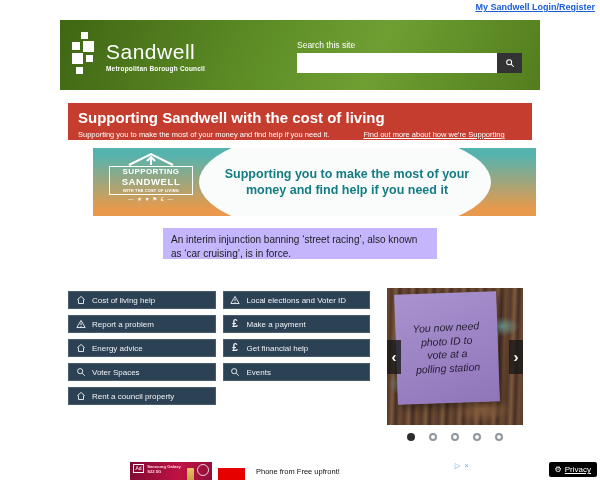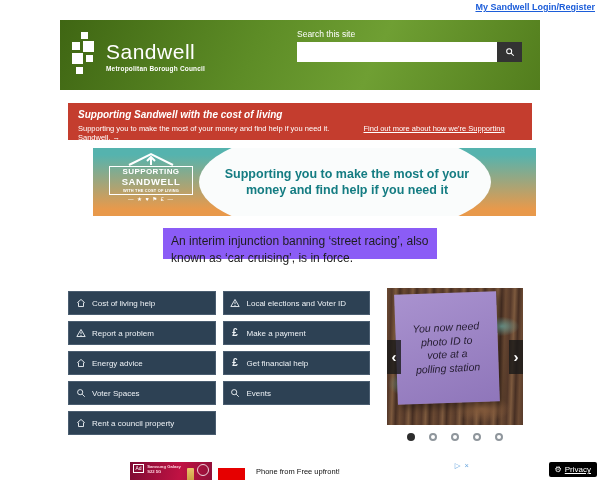--- a/index.html
+++ b/index.html
@@ -19,33 +19,33 @@
   .logo-mark div{position:absolute;background:#fff;}
   .sq1{left:9px;top:0;width:7px;height:7px;}
   .sq2{left:0;top:10px;width:8px;height:8px;}
   .sq3{left:11px;top:9px;width:11px;height:11px;}
   .sq4{left:0;top:21px;width:11px;height:11px;}
   .sq5{left:14px;top:23px;width:7px;height:7px;}
   .sq6{left:4px;top:35px;width:7px;height:7px;}
   .logo-text{margin-left:7px;margin-top:9px;}
   .logo-title{font-size:21px;color:#fff;line-height:1;letter-spacing:0.5px;}
   .logo-sub{font-size:6.5px;color:#fff;font-weight:bold;margin-top:3px;letter-spacing:0.2px;}
-  .search{position:absolute;left:237px;top:9px;width:228px;}
+  .search{position:absolute;left:237px;top:20px;width:228px;}
   .search-label{color:#fff;font-size:8.5px;margin-bottom:3px;}
   .search-row{display:flex;}
   .search-input{width:200px;height:20px;background:#fff;border:none;outline:none;
     box-sizing:border-box;font-size:9px;padding:0 4px;}
   .search-btn{width:25px;height:20px;background:#333;border:none;color:#fff;
     display:flex;align-items:center;justify-content:center;cursor:pointer;}
   .search-btn svg{width:10px;height:10px;}
 
   
   .alert{position:absolute;left:68px;top:103px;width:464px;height:37px;background:#c43d2e;
     color:#fff;padding:6px 10px;box-sizing:border-box;}
-  .alert-title{font-size:10px;font-weight:bold;font-style:italic;}
+  .alert-title{font-size:15px;font-weight:bold;}
   .alert-body{font-size:7.5px;margin-top:4px;}
   .alert-link{text-decoration:underline;color:#fff;}
 
   
   .supporting{position:absolute;left:93px;top:148px;width:412px;height:68px;overflow:hidden;
     background:linear-gradient(#55b3ae 10%,#e8994b 90%);padding-left:31px;}
   .supporting-blob{position:absolute;left:106px;top:-20px;width:292px;height:108px;
     background:#fafcfc;border-radius:50%;}
   .supporting-msg{position:absolute;left:128px;top:18px;width:252px;text-align:center;
     font-size:12.5px;font-weight:bold;color:#147c82;line-height:1.3;}
@@ -57,29 +57,29 @@
   .ss-l3{font-size:3.9px;font-weight:bold;margin-top:1px;letter-spacing:0.2px;}
   .ss-icons{font-size:5.5px;margin-top:1px;letter-spacing:1px;}
 
   
   .street{position:absolute;left:163px;top:228px;width:274px;height:31px;display:flex;}
   .street-badge{width:76px;background:#131313;color:#fff;text-align:center;padding-top:3px;
     box-sizing:border-box;flex:none;}
   .sb1{font-size:6.3px;font-weight:bold;letter-spacing:0.3px;line-height:1;}
   .sb2{font-size:12.5px;font-weight:bold;color:#f5d516;line-height:0.95;letter-spacing:0.5px;}
   .sb3{font-size:4.2px;font-weight:bold;letter-spacing:0.4px;line-height:1.2;}
-  .street-msg{flex:1;background:#8b5cf6;color:#1d1d1d;font-size:12px;
+  .street-msg{flex:1;background:#c4b5fd;color:#1d1d1d;font-size:10px;
     padding:5px 8px;line-height:1.4;}
 
   
   .help{position:absolute;left:68px;top:283px;width:302px;}
   .help-title{height:20px;background:#2b3b4e;color:#fff;font-size:10.5px;line-height:20px;
     padding-left:8px;}
   .help-grid{margin-top:8px;display:grid;grid-template-columns:1fr 1fr;column-gap:7px;row-gap:6px;}
-  .help-btn{height:24px;background:#2d4154;border:1px solid #4a5d70;color:#eef2f6;font-size:8px;
+  .help-btn{height:18px;background:#2d4154;border:1px solid #4a5d70;color:#eef2f6;font-size:8px;
     display:flex;align-items:center;padding:0 6px;box-sizing:border-box;cursor:pointer;
     text-align:left;font-family:inherit;}
   .help-icon{width:11px;height:11px;margin-right:6px;flex:none;display:flex;align-items:center;
     justify-content:center;font-size:10px;line-height:1;}
   .help-icon svg{width:10px;height:10px;}
 
   
   .carousel{position:absolute;left:387px;top:288px;width:136px;}
   .car-img{position:relative;width:136px;height:137px;overflow:hidden;
     background:

